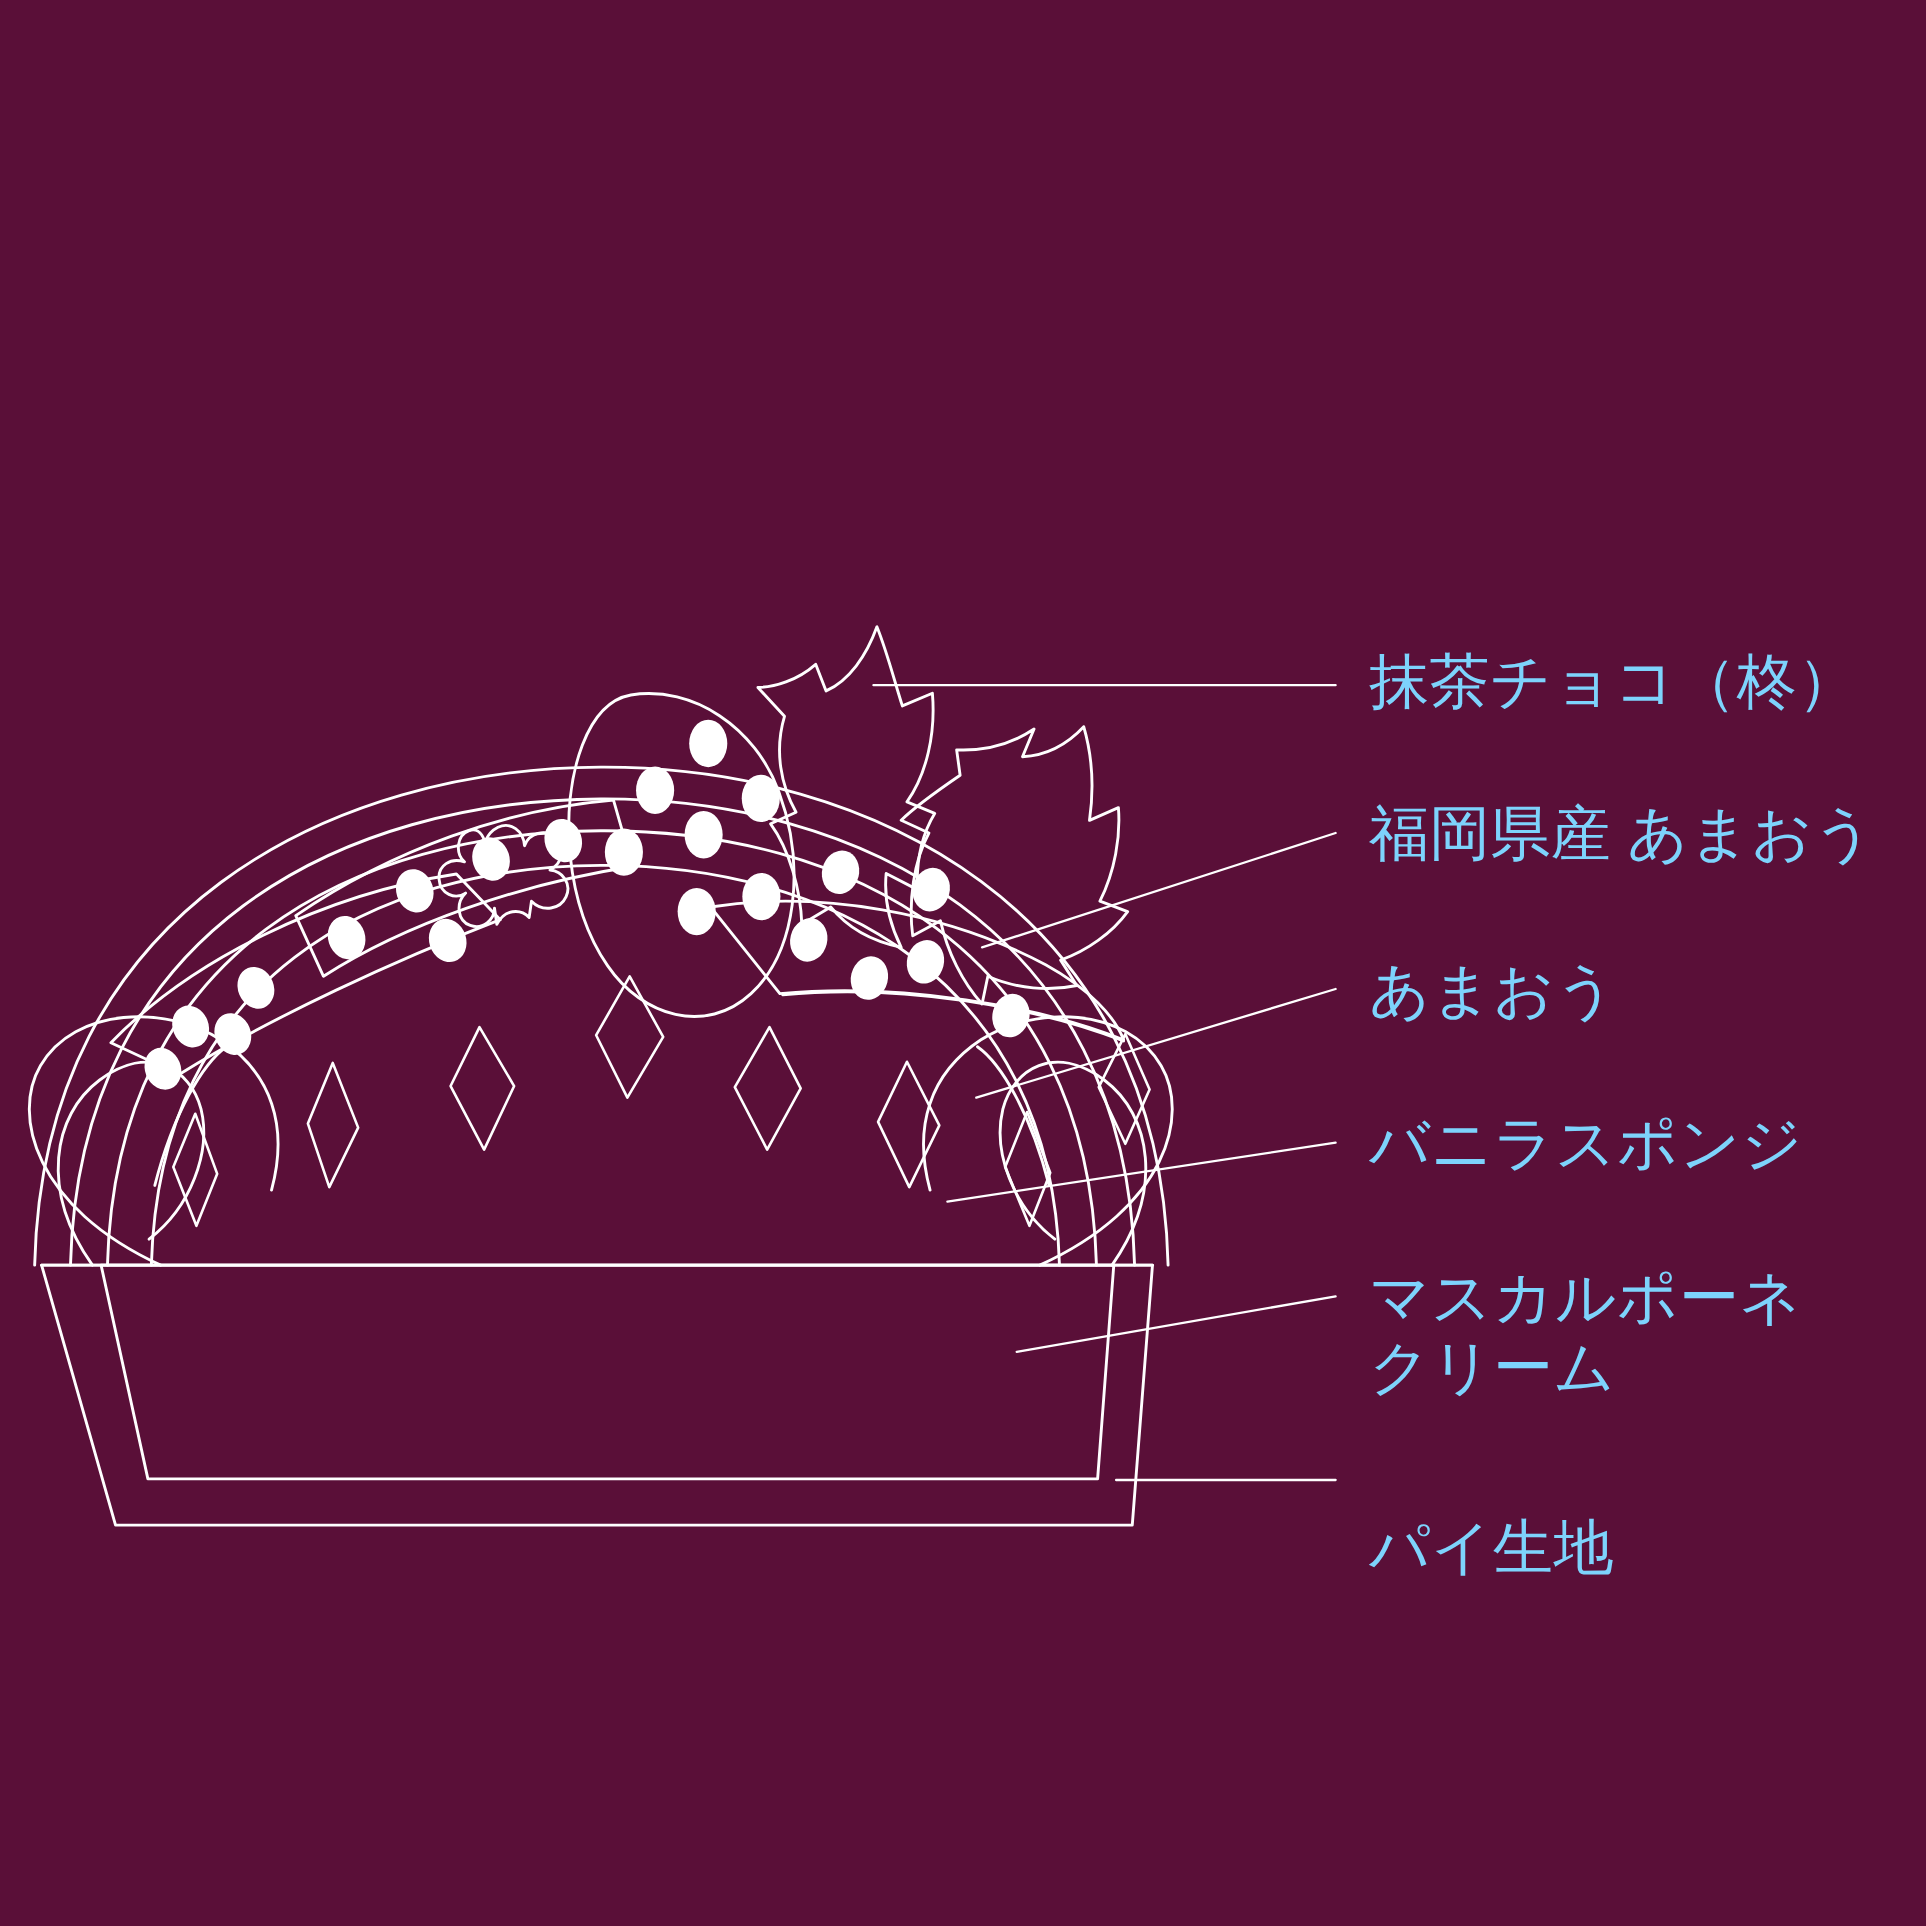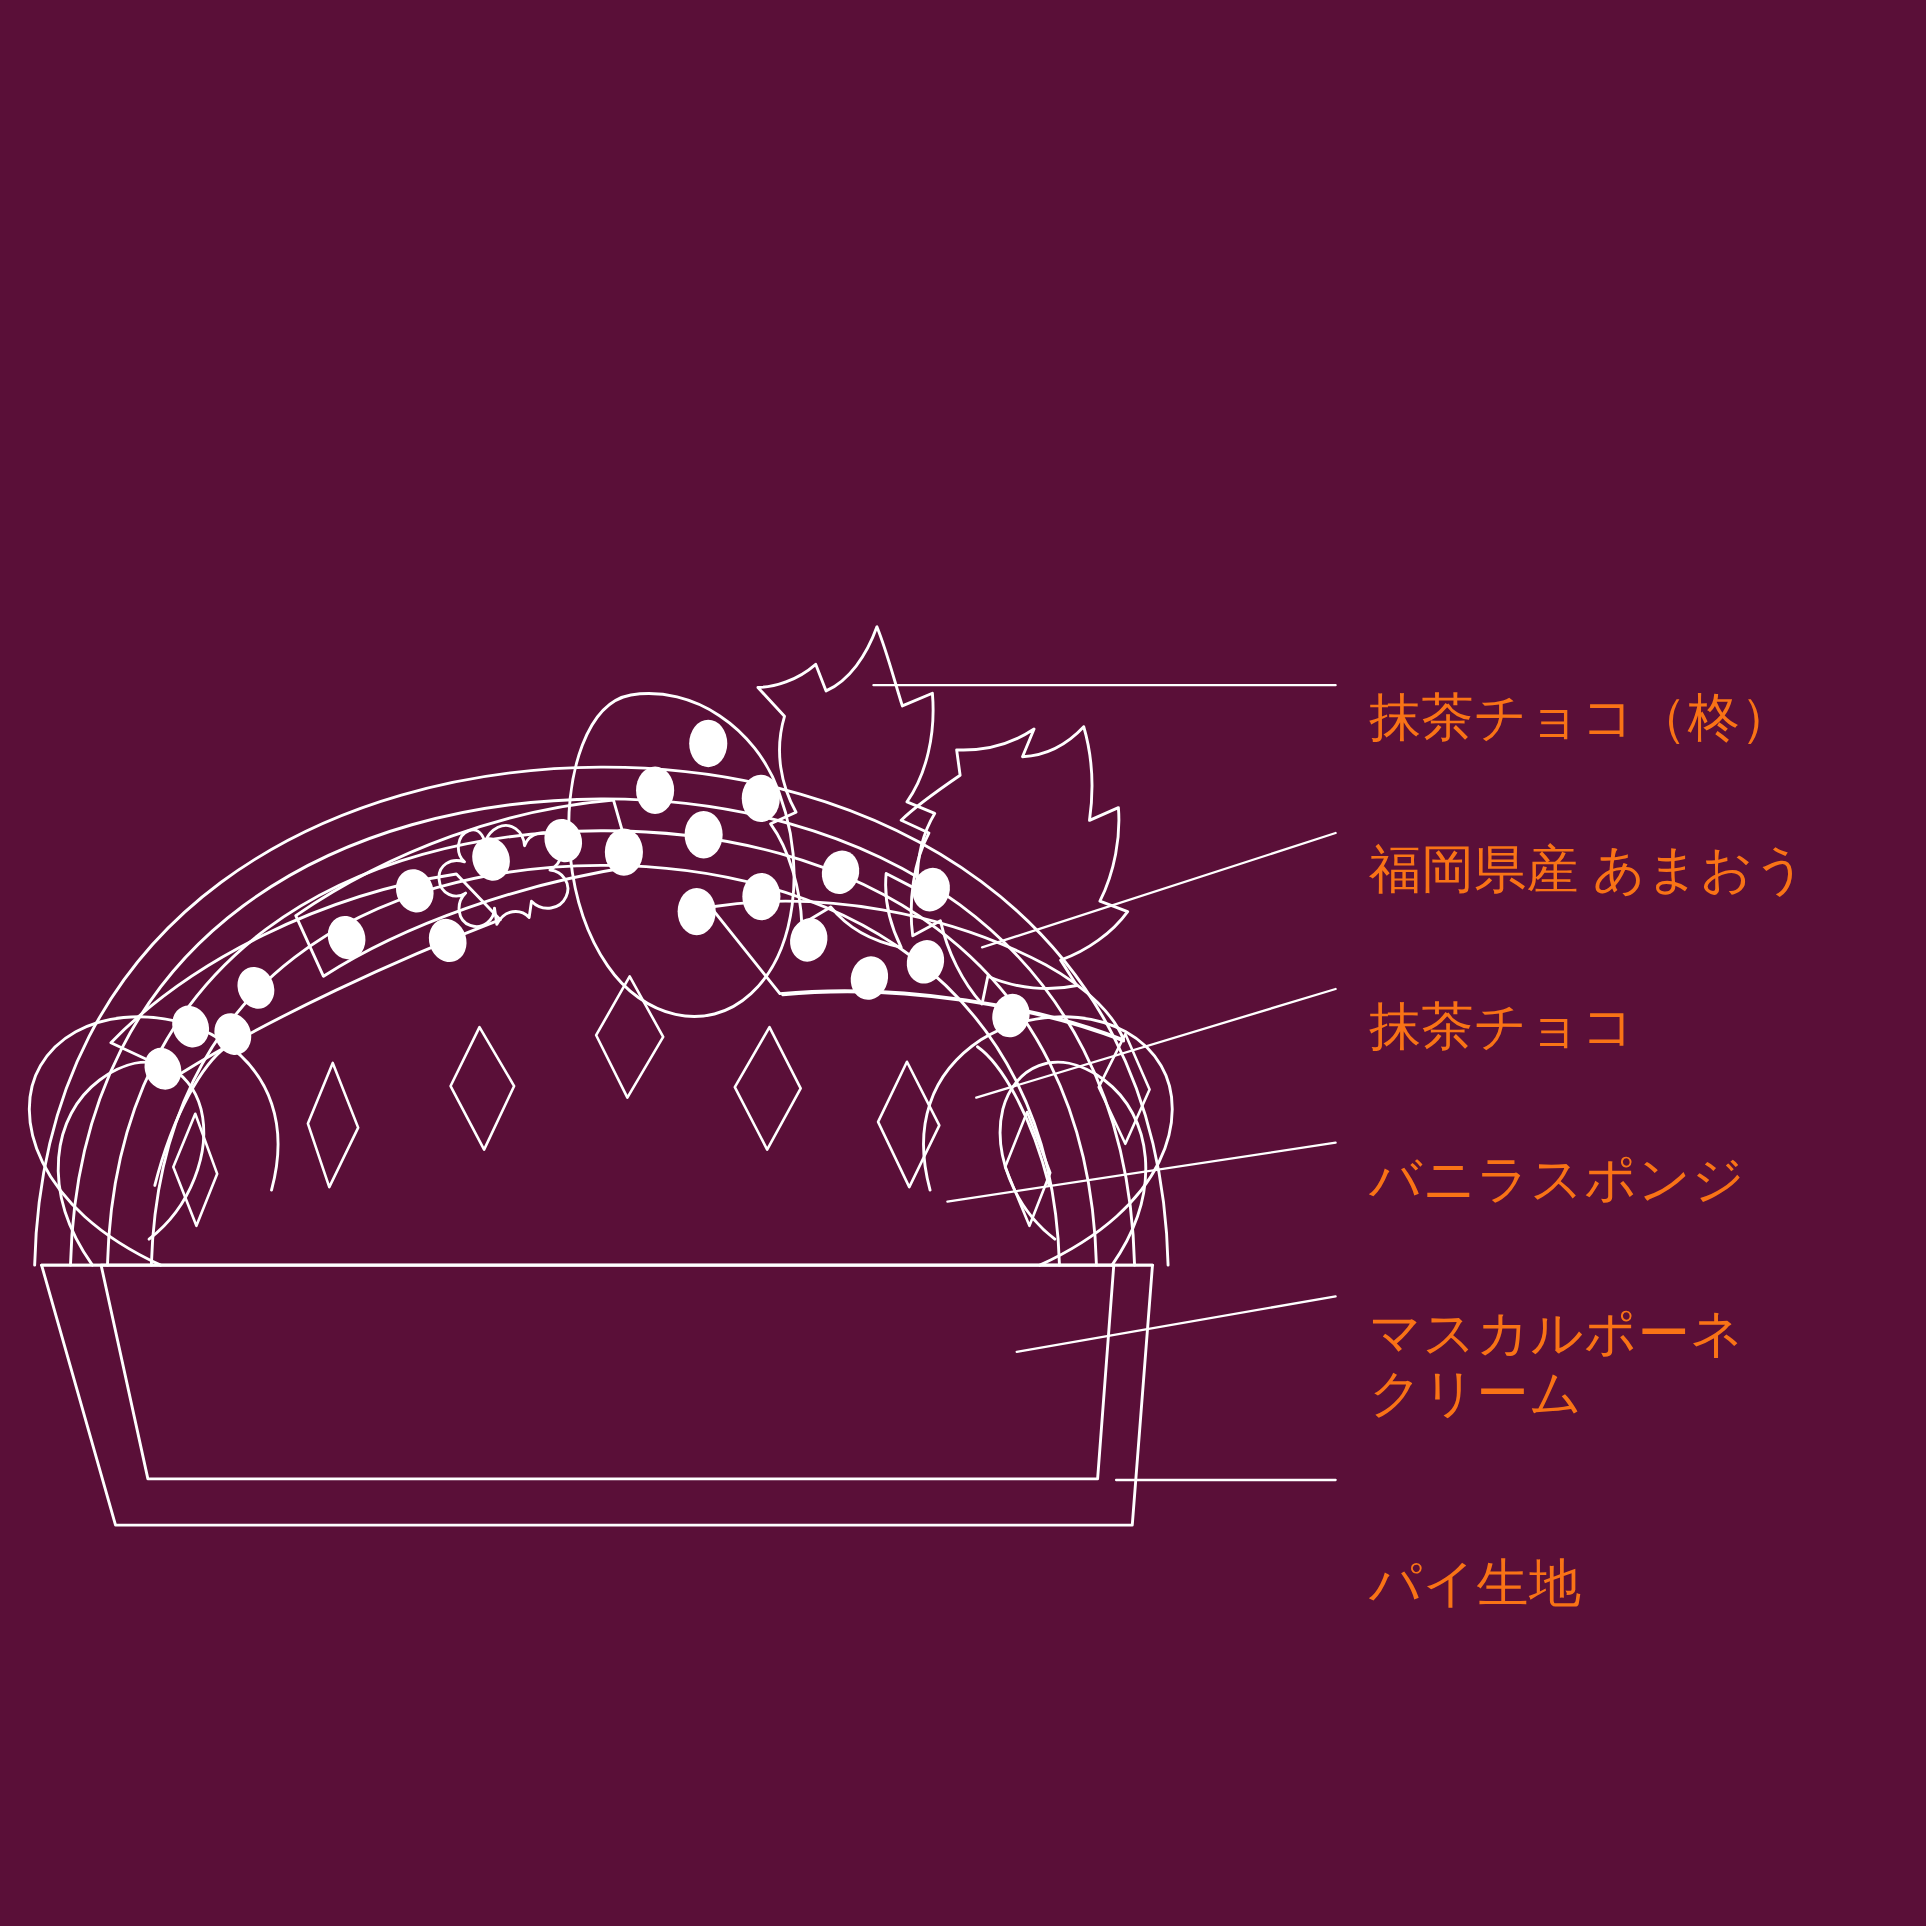--- a/index.html
+++ b/index.html
@@ -22,27 +22,26 @@
   }
   #art {
     position: absolute;
     left: 0; top: 0;
     width: 1926px;
     height: 1926px;
     display: block;
   }
   .lbl {
     position: absolute;
-    color: #f97316;
-    font-size: 52px;
+    color: #7dd3fc;
+    font-size: 60px;
     line-height: 1.16;
     letter-spacing: 0.01em;
     white-space: pre;
     font-weight: 400;
-    margin-top: 40px;
   }
 </style>
 </head>
 <body style="background: rgb(90, 15, 56);">
 
 <div id="stage" style="background: rgb(90, 15, 56);">
 
   <svg id="art" viewBox="0 0 3334 3334" xmlns="http://www.w3.org/2000/svg">
 
     <g fill="none" stroke="#FFFFFF" stroke-width="5" stroke-linejoin="round" stroke-linecap="round">
@@ -237,21 +236,21 @@
         <line x1="1932" y1="2562" x2="2312" y2="2562"></line>
       </g>
 
     </g>
   </svg>
 
   <div class="lbl" style="left:1369px; top:647px;">抹茶チョコ（柊）</div>
 
   <div class="lbl" style="left:1369px; top:800px;font-family:Liberation Serif, serif;">福岡県産 あまおう</div>
 
-  <div class="lbl" style="left:1369px; top:956px;">抹茶チョコ</div>
+  <div class="lbl" style="left:1369px; top:956px;">あまおう</div>
 
   <div class="lbl" style="left:1369px; top:1263px;">マスカルポーネ
 クリーム</div>
 
   <div class="lbl" style="left:1369px; top:1109px;">バニラスポンジ</div>
 
   <div class="lbl" style="left:1369px; top:1513px;">パイ生地</div>
 
 </div>
 

